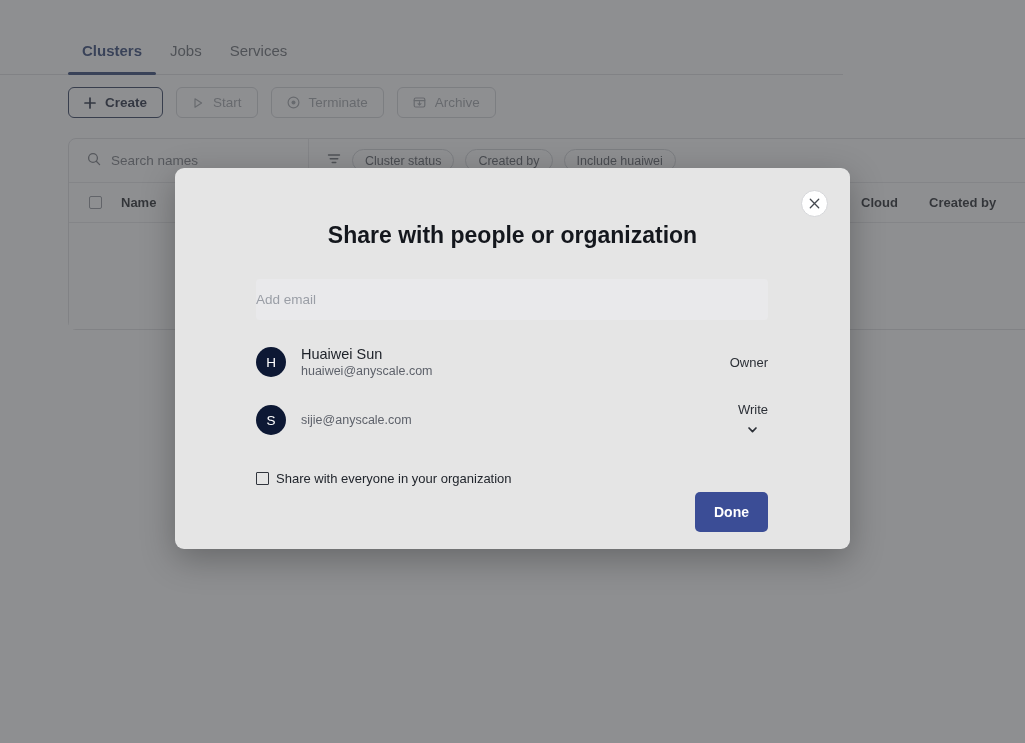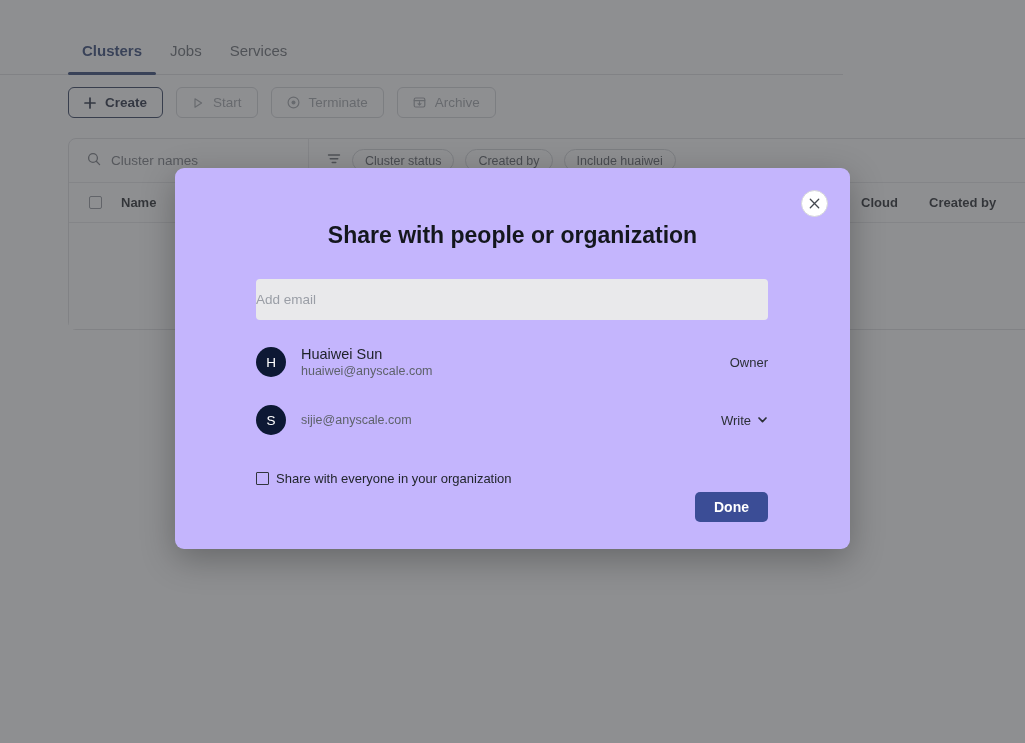--- a/index.html
+++ b/index.html
@@ -154,21 +154,21 @@
   #backdrop {
     position: absolute;
     inset: 0;
     background: rgba(72,74,78,0.62);
   }
   #modal {
     position: absolute;
     left: 175px; top: 168px;
     width: 675px;
     height: 381px;
-    background: #c4b5fd;
+    background: #e5e5e5;
     border-radius: 9px;
     box-shadow: 0 10px 34px rgba(0,0,0,0.28);
   }
   #close-btn {
     position: absolute;
     right: 22px; top: 22px;
     width: 27px; height: 27px;
     border: 1px solid #d6d7da;
     border-radius: 50%;
     display: flex;
@@ -226,42 +226,42 @@
   .pmail { font-size: 12.5px; color: #5e6views; }
   .pmail { font-size: 12.5px; color: #5e626b; line-height: 16px; }
   .prole {
     font-size: 13px;
     color: #2b2f36;
     display: flex;
     align-items: center;
     gap: 6px;
     white-space: nowrap;
   }
-  .prole.menu { cursor: pointer; }
+  .prole.menu { cursor: pointer; flex-direction: column; }
 
   #org-share {
     position: absolute;
     left: 81px; top: 303px;
     display: flex;
     align-items: center;
     gap: 7px;
     cursor: pointer;
   }
   #org-share .box {
     width: 13px; height: 13px;
     border: 1.6px solid #31353d;
     border-radius: 1px;
     flex: none;
   }
   #org-share span { font-size: 13px; color: #22262d; }
 
   #done-btn {
     position: absolute;
     left: 520px; top: 324px;
-    width: 73px; height: 30px;
+    width: 73px; height: 40px;
     background: #3b4d96;
     color: #ffffff;
     border: none;
     border-radius: 5px;
     font-size: 14px;
     font-weight: bold;
     font-family: "Liberation Sans", sans-serif;
     cursor: pointer;
   }
 </style>
@@ -318,21 +318,21 @@
 
   <div class="tablecard">
     <div class="filterrow">
       <div class="searchbox">
         <span>
           <svg width="14" height="14" viewBox="0 0 14 14">
             <circle cx="6" cy="6" r="4.4" fill="none" stroke="#6d7077" stroke-width="1.3"></circle>
             <path d="M9.3 9.3 L12.6 12.6" stroke="#6d7077" stroke-width="1.3" stroke-linecap="round"></path>
           </svg>
         </span>
-        <span>Cluster names</span>
+        <span>Search names</span>
       </div>
       <div class="filterzone">
         <span>
           <svg width="14" height="14" viewBox="0 0 14 14">
             <path d="M1.5 3h11M3.2 6.8h7.6M5.2 10.5h3.6" stroke="#5b5f66" stroke-width="1.4" stroke-linecap="round"></path>
           </svg>
         </span>
         <div class="chip">Cluster status</div>
         <div class="chip">Created by</div>
         <div class="chip">Include huaiwei</div>

